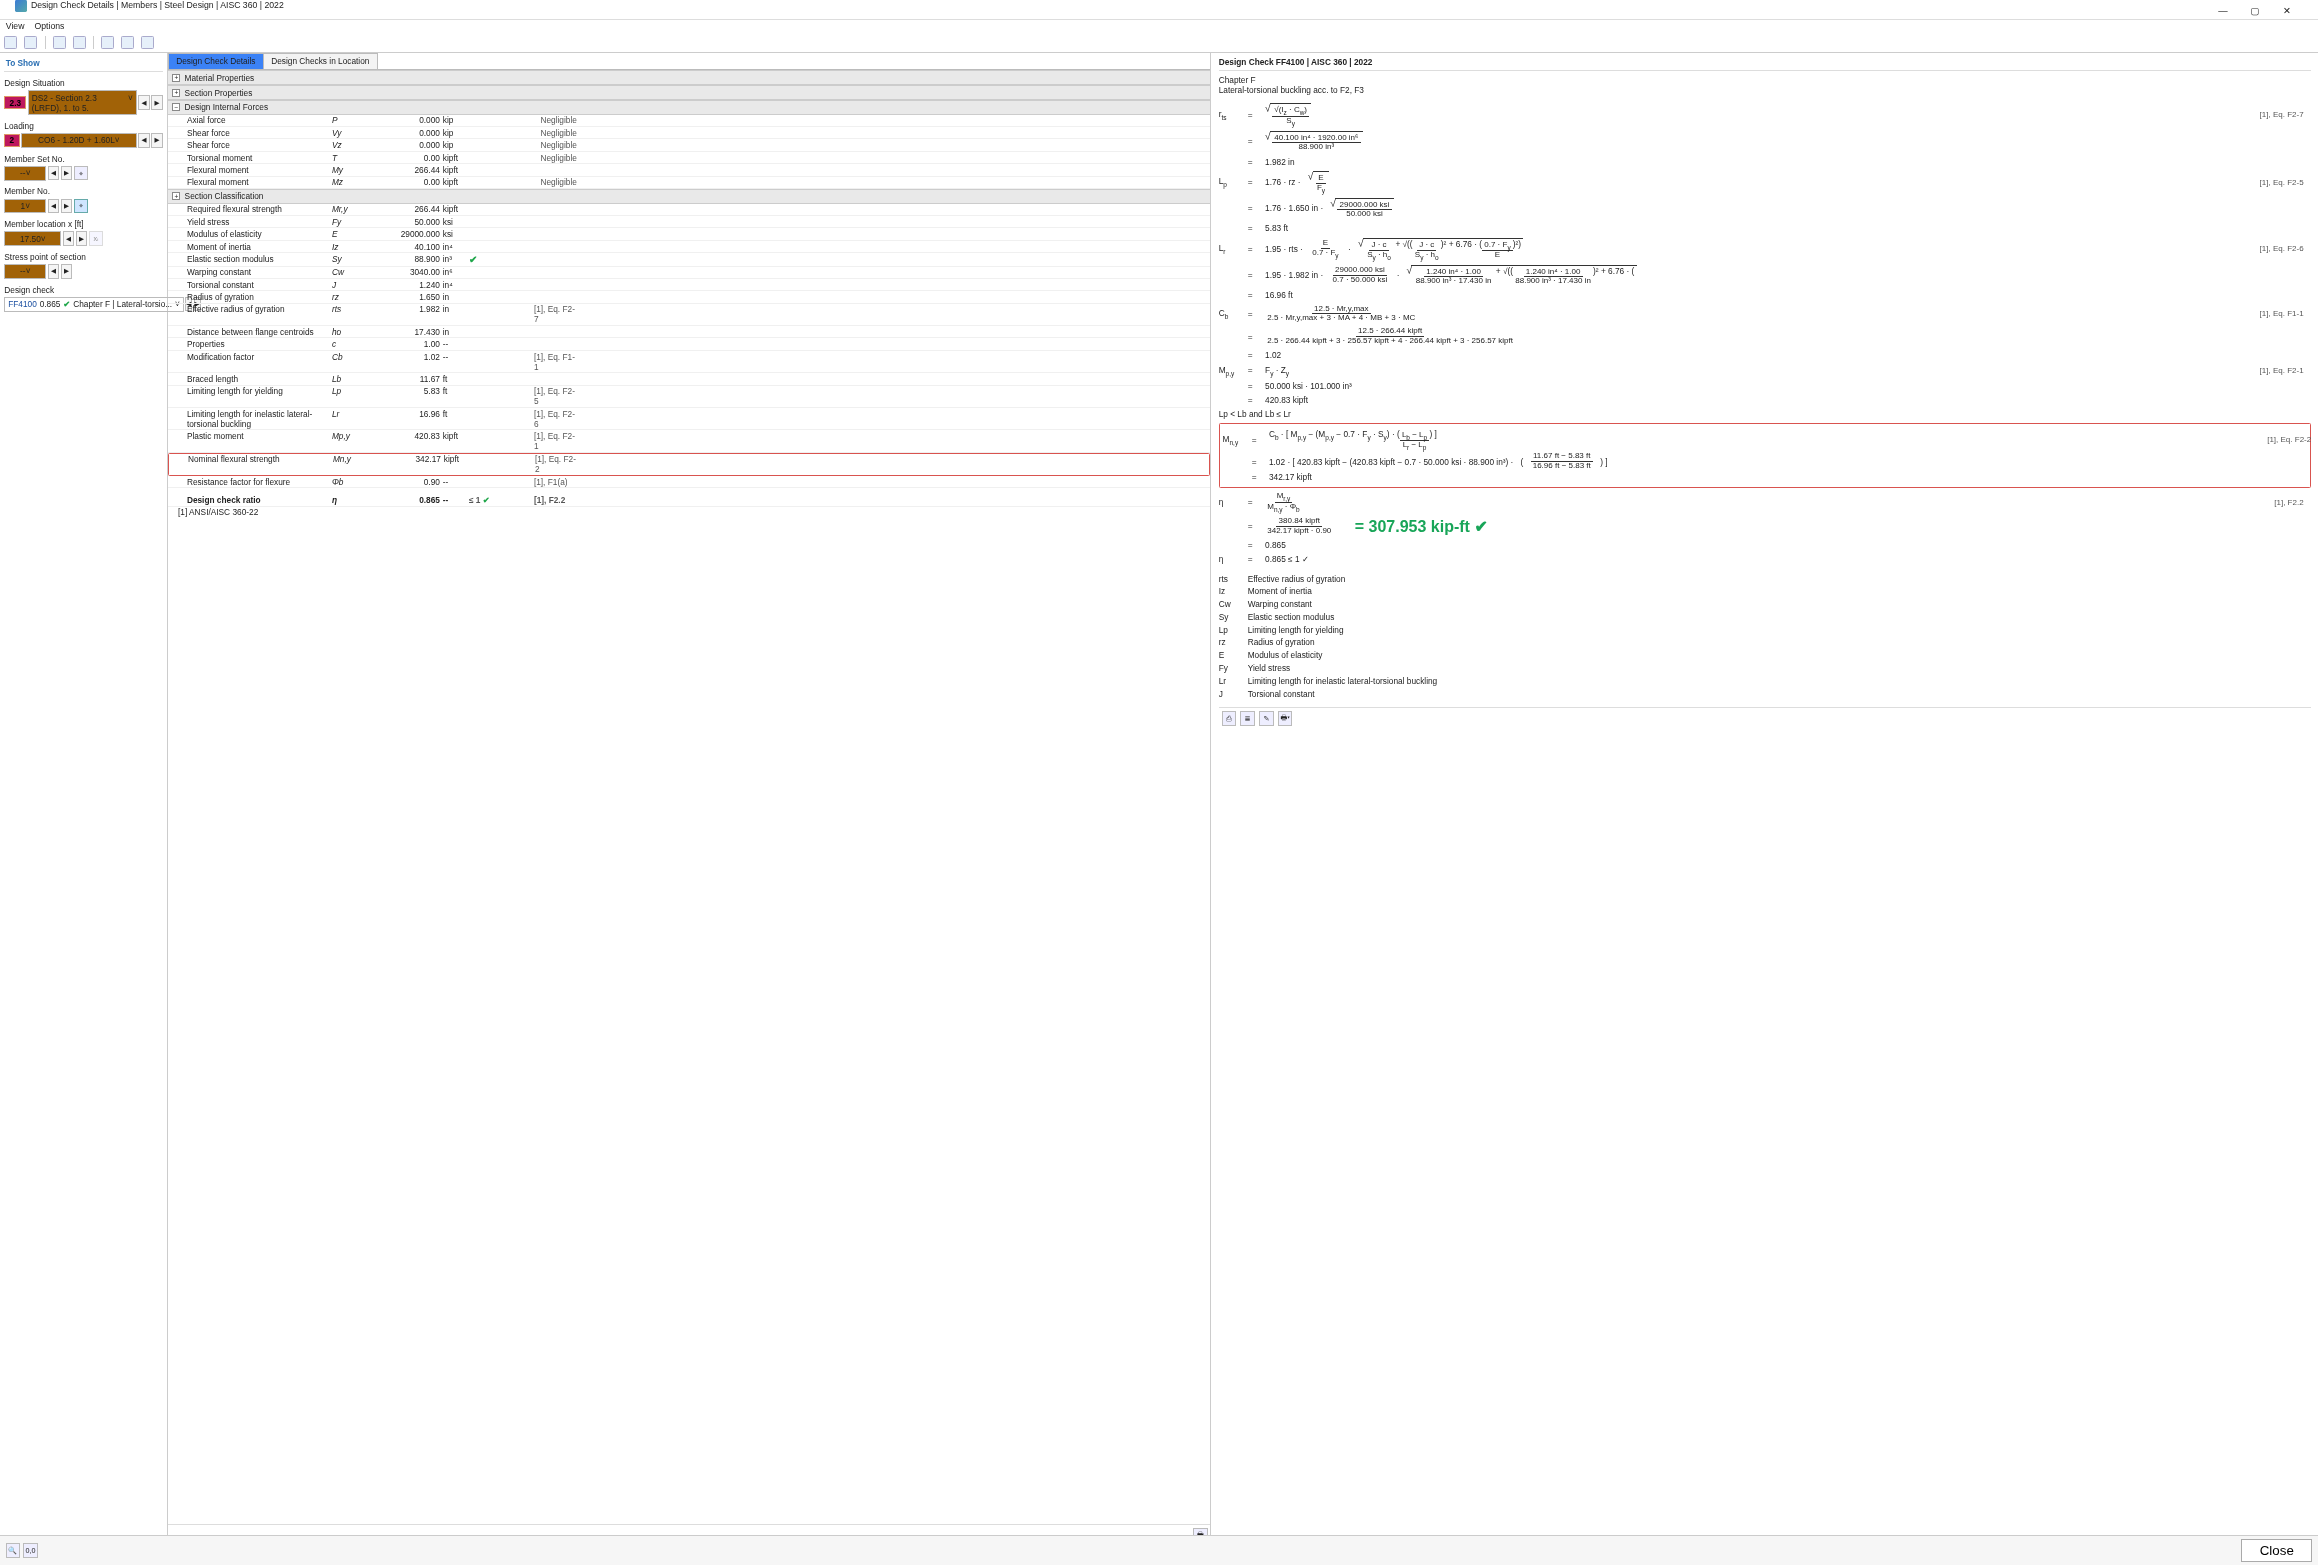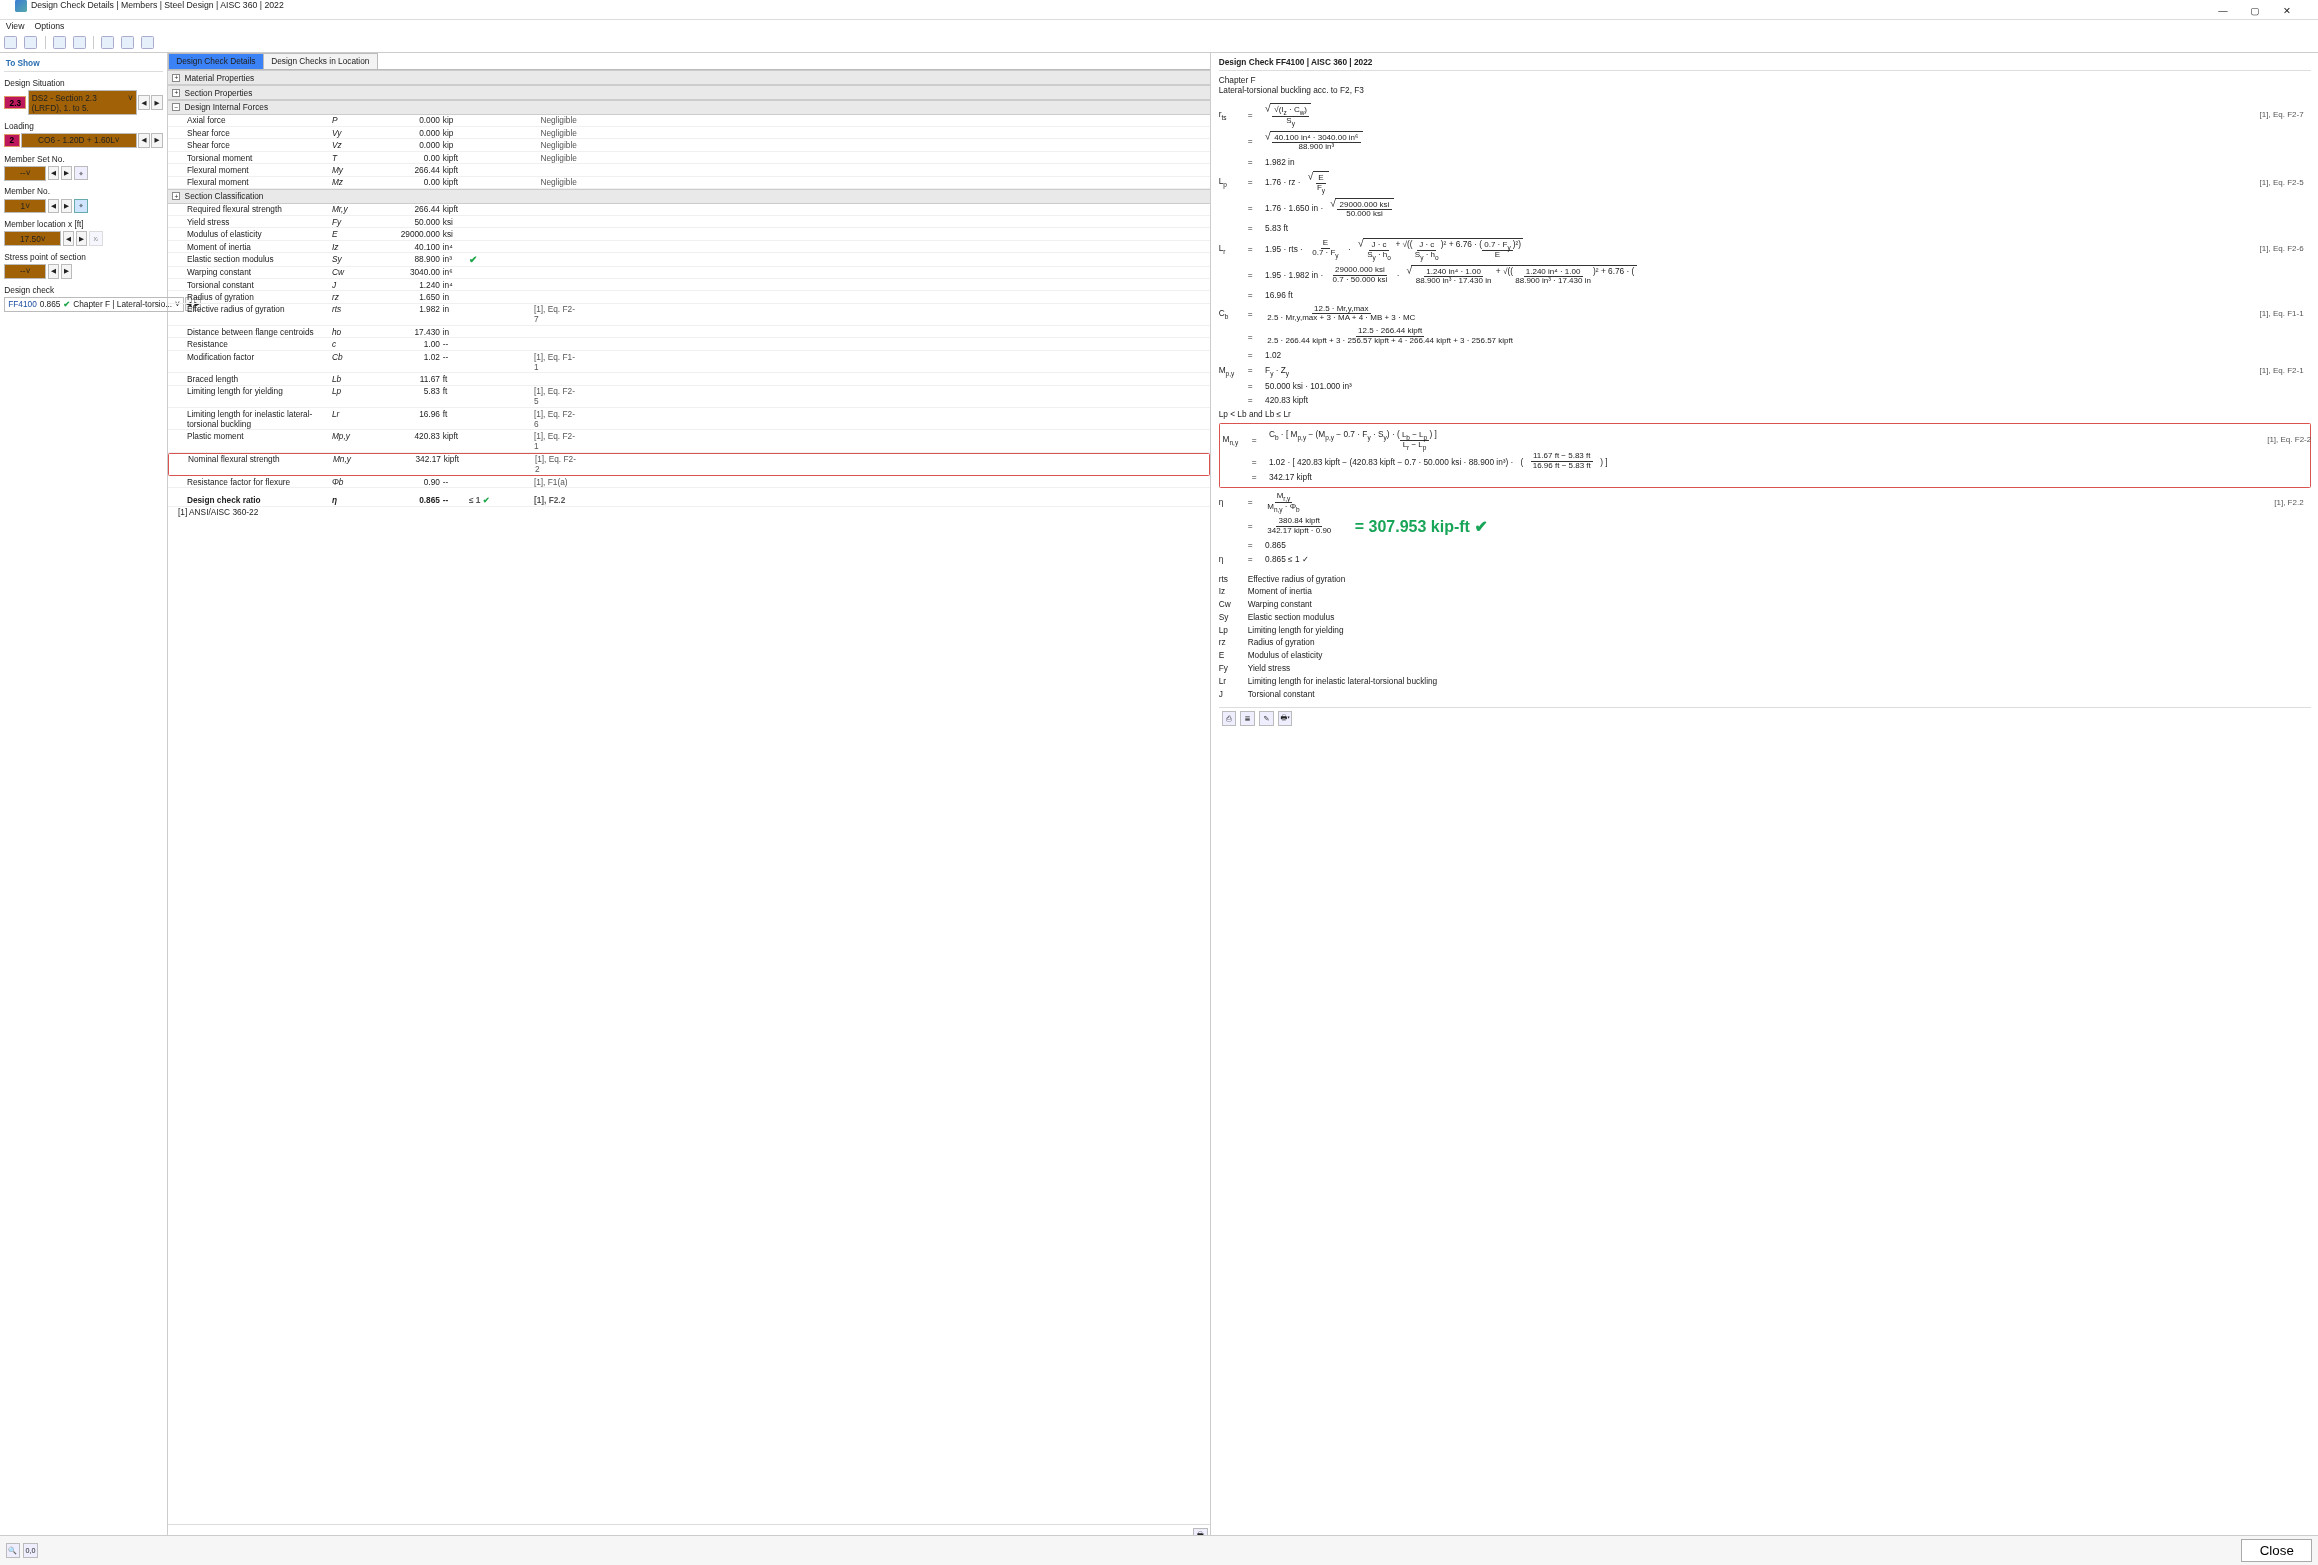--- a/index.html
+++ b/index.html
@@ -342,21 +342,21 @@
           <span></span>
           <span>Distance between flange centroids</span>
           <span class="sym">ho</span>
           <span class="val">17.430</span>
           <span class="unit">in</span>
           <span class="chk"></span>
           <span class="ref"></span>
         </div>
         <div class="row">
           <span></span>
-          <span>Resistance</span>
+          <span>Properties</span>
           <span class="sym">c</span>
           <span class="val">1.00</span>
           <span class="unit">--</span>
           <span class="chk"></span>
           <span class="ref"></span>
         </div>
         <div class="row">
           <span></span>
           <span>Modification factor</span>
           <span class="sym">Cb</span>
@@ -452,21 +452,21 @@
               <span class="top">√(I<sub>z</sub> · C<sub>w</sub>)</span>
               <span class="bot">S<sub>y</sub></span>
             </span></span>
         </span>
     </div>
     <div class="eqline">
         <span class="eqsym"></span>
         <span class="eqeq">=</span>
       <span class="sqrt">
           <span><span class="frac">
-              <span class="top">40.100 in⁴  ·  3040.00 in⁶</span>
+              <span class="top">40.100 in⁴  ·  1920.00 in⁶</span>
               <span class="bot">88.900 in³</span>
             </span></span>
         </span>
     </div>
     <div class="eqline">
         <span class="eqsym"></span>
         <span class="eqeq">=</span>
         <span>1.982 in</span>
       </div>
 

